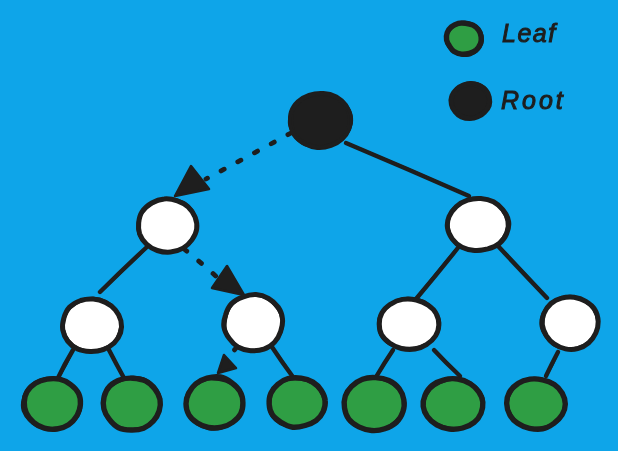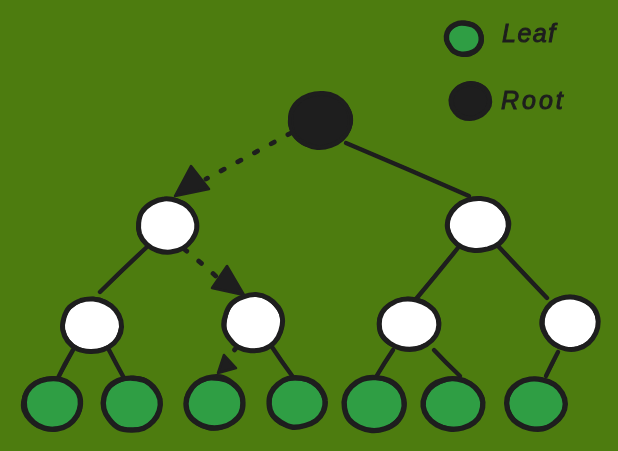--- a/index.html
+++ b/index.html
@@ -1,16 +1,16 @@
 <!DOCTYPE html>
 <html><head>
 <meta charset="utf-8">
 <style>
   html,body{margin:0;padding:0;background:#ffffff;}
-  #stage{position:relative;width:618px;height:451px;background:#4d7c0f;overflow:hidden;}
+  #stage{position:relative;width:618px;height:451px;background:#0ea5e9;overflow:hidden;}
   svg{position:absolute;left:0;top:0;}
   text{font-family:"Liberation Sans", sans-serif;fill:#1e1e1e;}
 </style>
 </head>
 <body>
 <div id="stage">
 <svg width="618" height="451" viewBox="0 0 618 451">
 <g stroke="#1e1e1e" fill="none" stroke-linecap="round">
 <path d="M346.0 143.0Q407.2 168.8 469.0 196.0" stroke-width="4.4"></path>
 <path d="M346.0 143.0Q407.5 168.3 469.0 196.0" stroke-width="2.8"></path>

